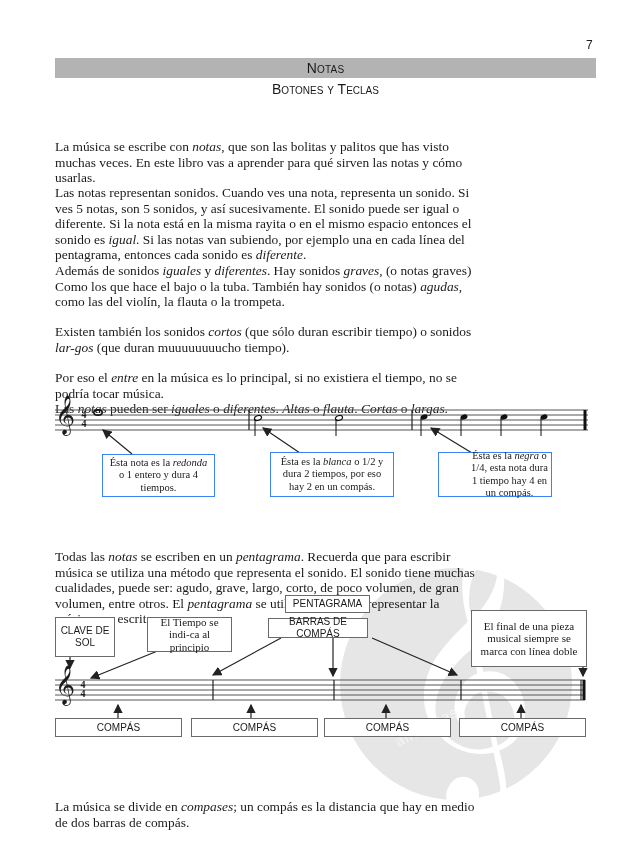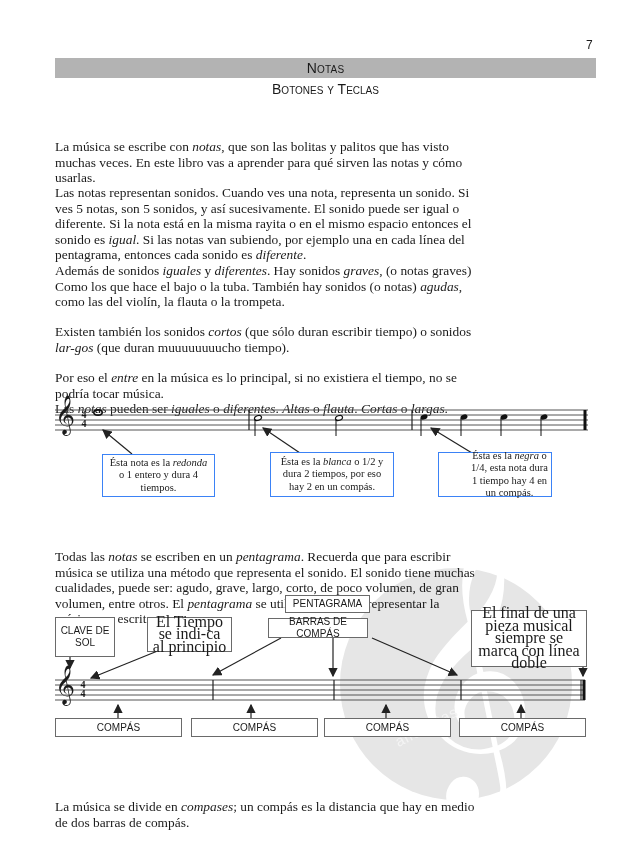--- a/index.html
+++ b/index.html
@@ -13,21 +13,21 @@
   .subtitle { left: 55px; top: 80px; width: 541px; text-align: center;
               font-family: "Liberation Sans", "DejaVu Sans", sans-serif; font-size: 14px; font-variant: small-caps; line-height: 18px; }
   .para { left: 55px; width: 420px; font-size: 13.4px; line-height: 15.6px; margin-top: 36px; }
   .para i { font-style: italic; }
   .staff-svg { left: 0; top: 0; }
   .callout { background: #fff; border: 1px solid #3b82f6; text-align: center; font-size: 10.5px; line-height: 12.5px;
              box-sizing: border-box; display: flex; align-items: center; justify-content: center; padding: 2px 3px; }
   .sans-box { background: #fff; border: 1px solid #6a6a6a; text-align: center;
               font-family: "Liberation Sans", "DejaVu Sans", sans-serif; font-size: 10px; line-height: 12px;
               box-sizing: border-box; display: flex; align-items: center; justify-content: center; }
-  .serif-box { background: #fff; border: 1px solid #6a6a6a; text-align: center; font-size: 16px; line-height: 12.5px;
+  .serif-box { background: #fff; border: 1px solid #6a6a6a; text-align: center; font-size: 11px; line-height: 12.5px;
                box-sizing: border-box; display: flex; align-items: center; justify-content: center; padding: 2px 4px; }
   .watermark { left: 340px; top: 568px; width: 232px; height: 232px; border-radius: 50%; background: #e6e6e6; }
   .wm-clef { left: 395px; top: 548px; font-size: 240px; color: #ffffff; line-height: 1; font-family: "DejaVu Sans", sans-serif; }
   .wm-text { left: 392px; top: 735px; font-family: "Liberation Sans", sans-serif; font-size: 15px; color: #f4f4f4;
              transform: rotate(-28deg); transform-origin: left top; letter-spacing: 1px; }
   .clef { font-family: "DejaVu Sans", sans-serif; font-size: 34px; line-height: 1; color: #1a1a1a; }
   .timesig { font-family: "Liberation Serif", serif; font-weight: bold; font-size: 10px; line-height: 9px; text-align: center; width: 8px; }
 </style>
 </head>
 <body>

